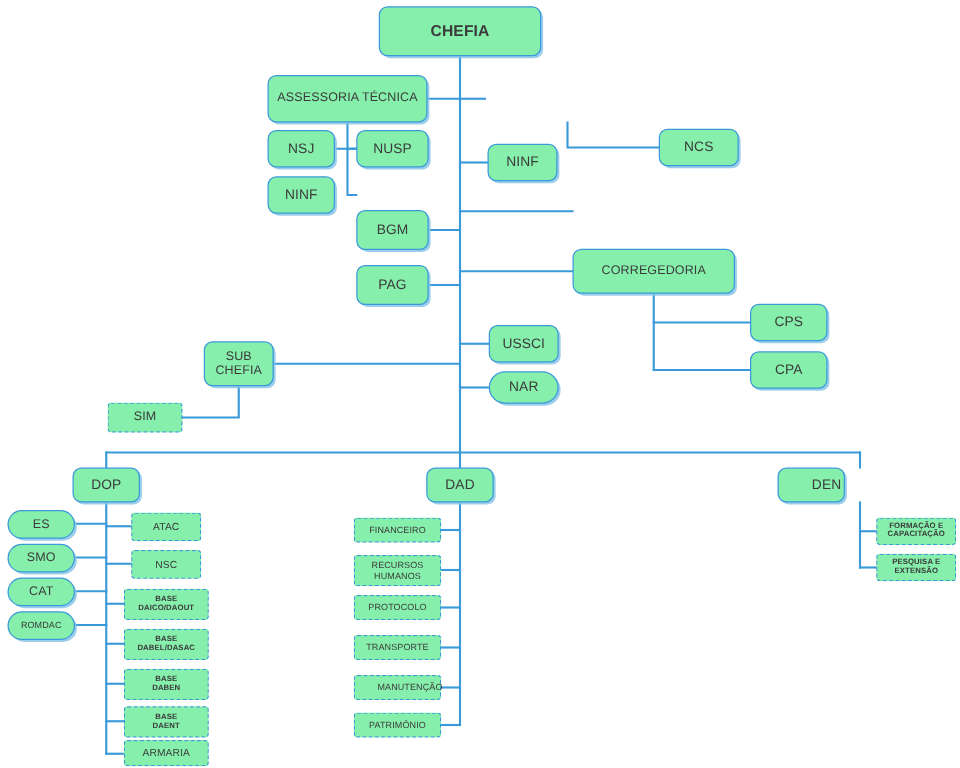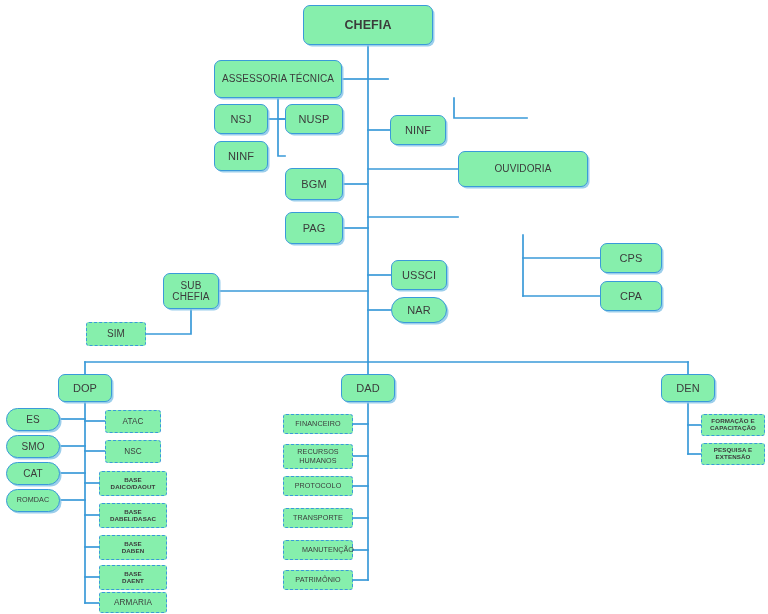--- a/index.html
+++ b/index.html
@@ -117,22 +117,25 @@
     </div>
     <div class="node s-md" style="left: 285px; top: 104px; width: 58px; height: 30px;">
       <span>NUSP</span>
     </div>
     <div class="node s-md" style="left: 214px; top: 141px; width: 54px; height: 30px;">
       <span>NINF</span>
     </div>
     <div class="node s-md" style="left: 390px; top: 115px; width: 56px; height: 30px;">
       <span>NINF</span>
     </div>
-    <div class="node s-sm" style="left: 458px; top: 151px; width: 130px; height: 36px;">
-      <span>OUVIDORIA</span>
+    <div class="node s-md" style="left: 527px; top: 103px; width: 64px; height: 30px;">
+      <span>NCS</span>
+    </div>
+    <div class="node s-sm" style="left: 458px; top: 199px; width: 130px; height: 36px;">
+      <span>CORREGEDORIA</span>
     </div>
     <div class="node s-md" style="left: 285px; top: 168px; width: 58px; height: 32px;">
       <span>BGM</span>
     </div>
     <div class="node s-md" style="left: 285px; top: 212px; width: 58px; height: 32px;">
       <span>PAG</span>
     </div>
     <div class="node s-md" style="left: 600px; top: 243px; width: 62px; height: 30px;">
       <span>CPS</span>
     </div>
@@ -150,21 +153,21 @@
     </div>
     <div class="node s-sm dashed" style="left: 86px; top: 322px; width: 60px; height: 24px;">
       <span>SIM</span>
     </div>
     <div class="node s-md" style="left: 58px; top: 374px; width: 54px; height: 28px;">
       <span>DOP</span>
     </div>
     <div class="node s-md" style="left: 341px; top: 374px; width: 54px; height: 28px;">
       <span>DAD</span>
     </div>
-    <div class="node s-md" style="left: 661px; top: 374px; width: 54px; height: 28px;">
+    <div class="node s-md" style="left: 622px; top: 374px; width: 54px; height: 28px; justify-content: flex-end;">
       <span>DEN</span>
     </div>
     <div class="node s-sm pill" style="left: 6px; top: 408px; width: 54px; height: 23px;">
       <span>ES</span>
     </div>
     <div class="node s-sm pill" style="left: 6px; top: 435px; width: 54px; height: 23px;">
       <span>SMO</span>
     </div>
     <div class="node s-sm pill" style="left: 6px; top: 462px; width: 54px; height: 23px;">
       <span>CAT</span>

